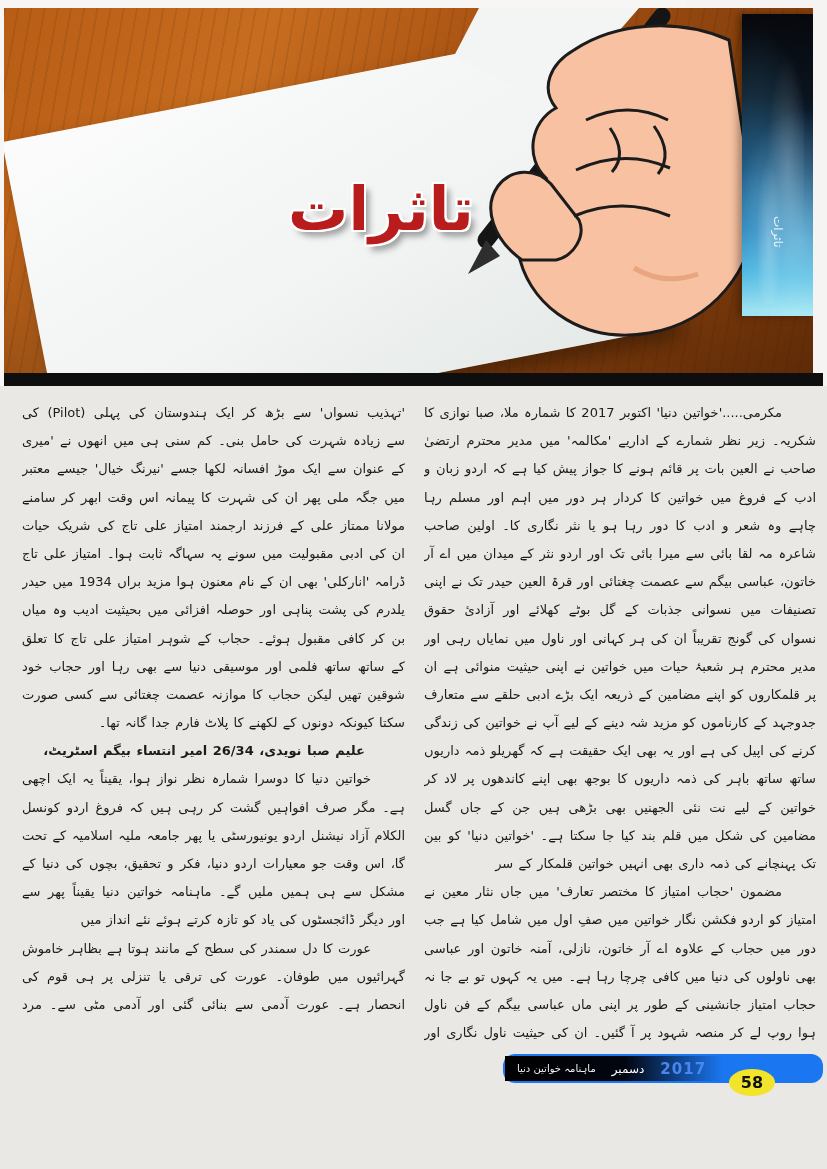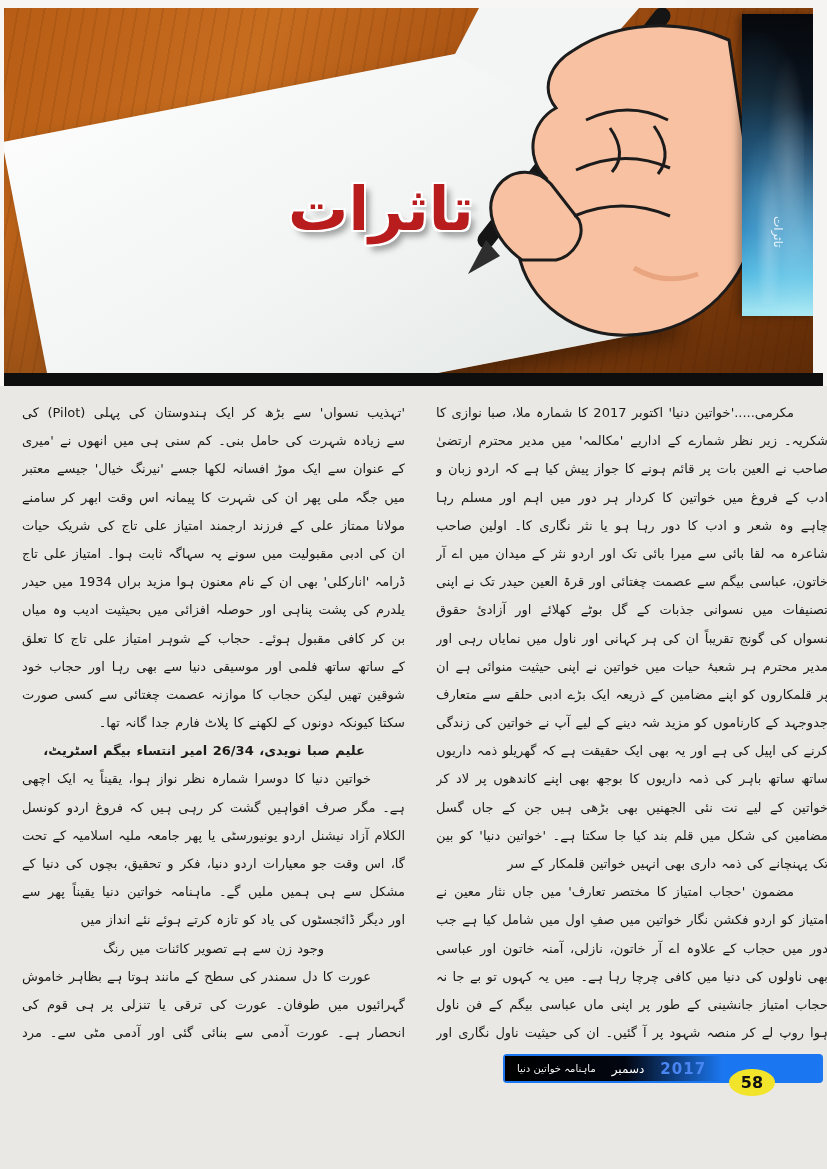--- a/index.html
+++ b/index.html
@@ -33,32 +33,32 @@
       radial-gradient(30px 160px at 70% 45%, rgba(255,255,255,.20), rgba(255,255,255,0) 70%),
       radial-gradient(18px 120px at 35% 75%, rgba(255,255,255,.25), rgba(255,255,255,0) 70%);}
   .strip-label{position:absolute;left:0;right:0;top:168px;height:100px;
     display:flex;align-items:center;justify-content:center;
     writing-mode:vertical-rl;color:rgba(255,255,255,.88);font-size:12px;letter-spacing:3px;}
   .banner-bottom-bar{position:absolute;left:4px;top:373px;width:819px;height:13px;background:#0e0e0e;}
 
   
   .content-bg{position:absolute;left:0;top:386px;width:827px;height:783px;background:#e9e8e5;}
   .col{position:absolute;top:399px;direction:rtl;color:#1d1c1b;}
-  .col-right{left:436px;width:392px;}
+  .col-right{left:424px;width:392px;}
   .col-left{left:22px;width:383px;}
   .tline{height:28.2px;line-height:28.2px;font-size:13px;overflow:hidden;
     text-align:justify;text-align-last:justify;word-spacing:1px;}
   .tline.indent{padding-right:34px;}
   .tline.end{text-align:right;text-align-last:right;margin-left:40px;}
   .tline.center{text-align:center;text-align-last:center;}
   .tline.name{font-weight:700;text-align:right;text-align-last:right;padding-right:40px;}
 
   
   .footer-bar{position:absolute;left:503px;top:1054px;width:320px;height:29px;
-    background:#1b77f1;display:flex;align-items:center;border-radius:4px;}
+    background:#1b77f1;display:flex;align-items:center;border-radius:12px;}
   .footer-black{height:25px;margin-left:2px;width:218px;display:flex;align-items:center;
     gap:16px;padding:0 12px;box-sizing:border-box;direction:ltr;
     background:linear-gradient(90deg,#000 0%,#020610 55%,rgba(2,8,18,0) 100%);}
   .footer-mag{color:#f2f2f2;font-size:10px;white-space:nowrap;}
   .footer-month{color:#ffffff;font-size:12px;white-space:nowrap;}
   .footer-year{color:#4a86f2;font-size:15px;font-weight:700;letter-spacing:1px;}
   .page-badge{width:46px;height:27px;margin-left:6px;border-radius:50%;
     background:#f2e32b;display:flex;align-items:center;justify-content:center;
     font-size:16px;font-weight:700;color:#111;margin-top:28px;}
 </style>
@@ -142,21 +142,20 @@
       <div class="tline">کے ساتھ ساتھ فلمی اور موسیقی دنیا سے بھی رہا اور حجاب خود بھی موسیقی کی</div>
       <div class="tline">شوقین تھیں لیکن حجاب کا موازنہ عصمت چغتائی سے کسی صورت نہیں کیا جا</div>
       <div class="tline end">سکتا کیونکہ دونوں کے لکھنے کا پلاٹ فارم جدا گانہ تھا۔</div>
       <div class="tline name">علیم صبا نویدی، 26/34 امیر انتساء بیگم اسٹریٹ، چنئی۔</div>
       <div class="tline indent">خواتین دنیا کا دوسرا شمارہ نظر نواز ہوا، یقیناً یہ ایک اچھی کوشش</div>
       <div class="tline">ہے۔ مگر صرف افواہیں گشت کر رہی ہیں کہ فروغ اردو کونسل کو مولانا ابو</div>
       <div class="tline">الکلام آزاد نیشنل اردو یونیورسٹی یا پھر جامعہ ملیہ اسلامیہ کے تحت کر دیا جائے</div>
       <div class="tline">گا، اس وقت جو معیارات اردو دنیا، فکر و تحقیق، بچوں کی دنیا کے ہیں وہ</div>
       <div class="tline">مشکل سے ہی ہمیں ملیں گے۔ ماہنامہ خواتین دنیا یقیناً پھر سے بانو، باجی</div>
       <div class="tline end">اور دیگر ڈائجسٹوں کی یاد کو تازہ کرتے ہوئے نئے انداز میں سامنے آیا ہے۔</div>
-      <div class="tline center">وجود زن سے ہے تصویر کائنات میں رنگ</div>
       <div class="tline indent">عورت کا دل سمندر کی سطح کے مانند ہوتا ہے بظاہر خاموش لیکن</div>
       <div class="tline">گہرائیوں میں طوفان۔ عورت کی ترقی یا تنزلی پر ہی قوم کی ترقی یا تنزلی کا</div>
       <div class="tline">انحصار ہے۔ عورت آدمی سے بنائی گئی اور آدمی مٹی سے۔ مرد ساری عمر</div>
     </div>
 
   <div class="footer-bar">
     <div class="footer-black">
       <span class="footer-mag">ماہنامہ خواتین دنیا</span>
       <span class="footer-month">دسمبر</span>
       <span class="footer-year">2017</span>

